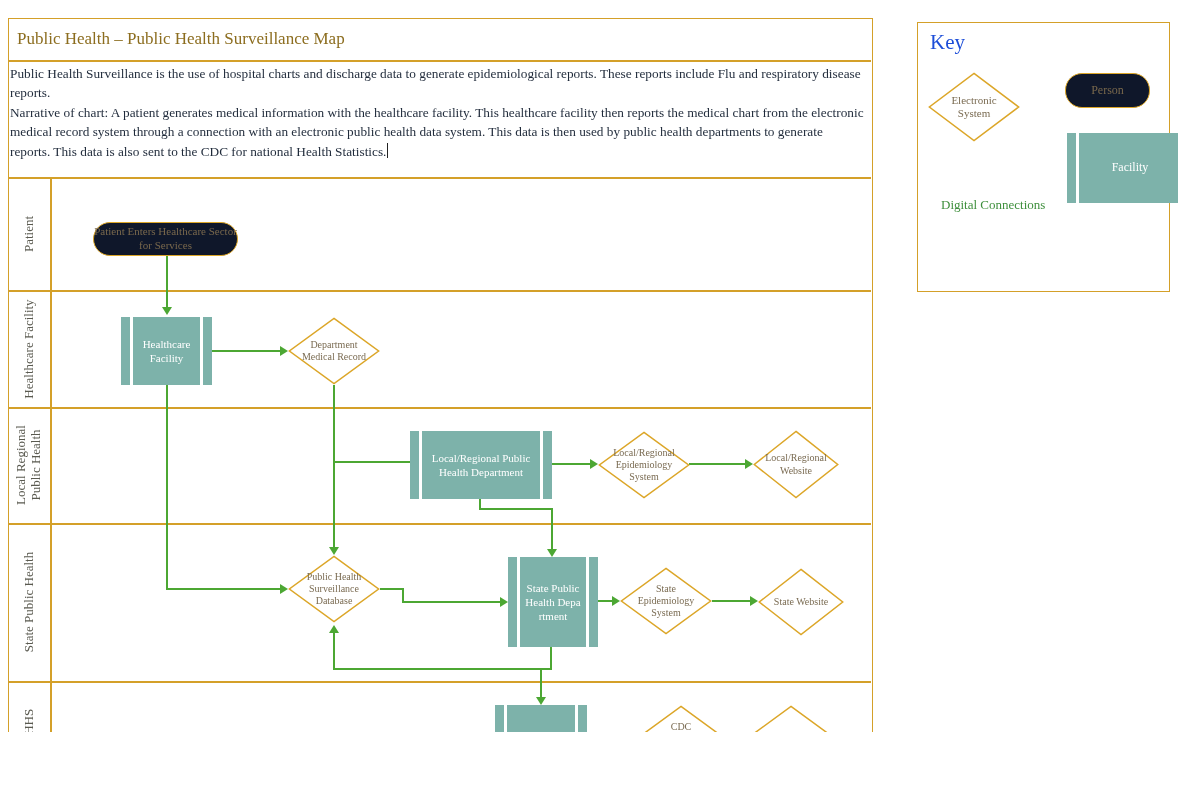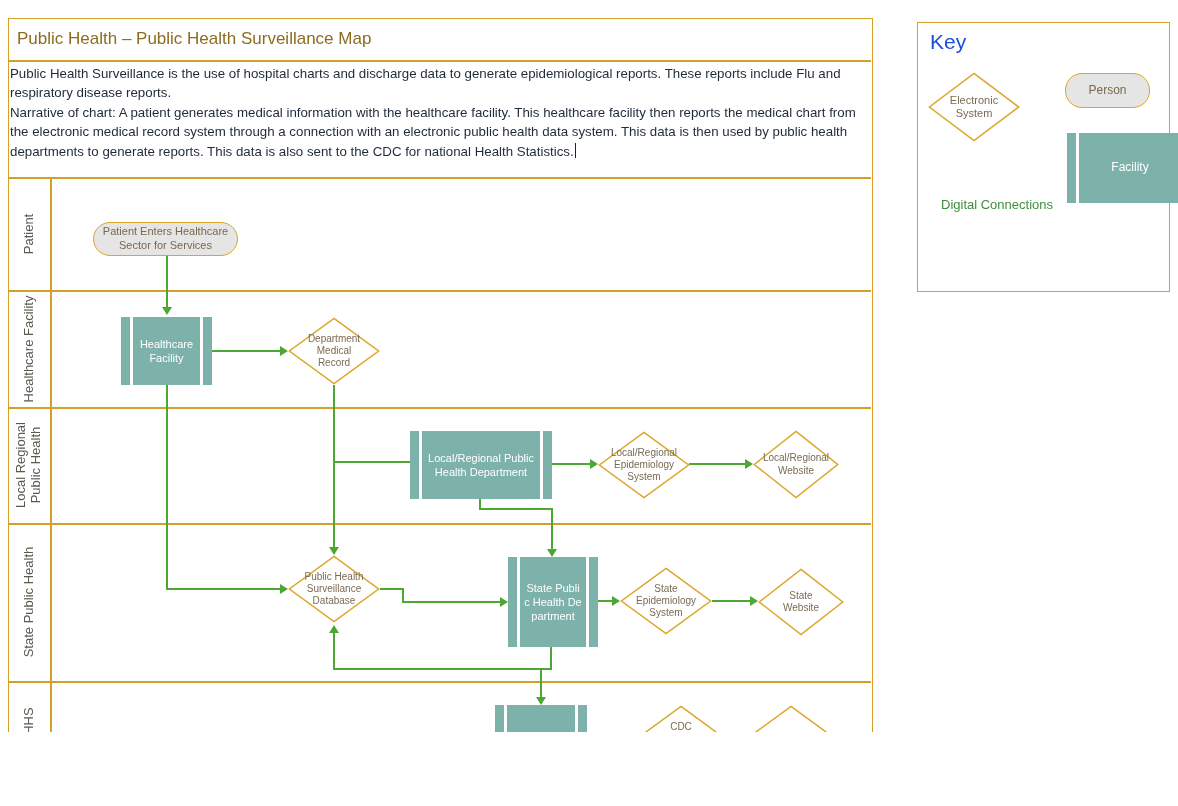--- a/index.html
+++ b/index.html
@@ -1,17 +1,17 @@
 <!DOCTYPE html>
 <html><head>
 <meta charset="utf-8">
 <style>
   html,body{margin:0;padding:0;background:#fff;}
   #page{position:relative;width:1178px;height:732px;background:#fff;
-        font-family:Liberation Sans, sans-serif;overflow:hidden;}
+        font-family:Liberation Serif, serif;overflow:hidden;}
 
   
   .frame{position:absolute;border:1.5px solid #D4A029;background:transparent;}
   .hline{position:absolute;height:1.5px;background:#D4A029;}
   .vline{position:absolute;width:1.5px;background:#D4A029;}
 
   
   .title-bar{position:absolute;left:8px;top:18px;width:863px;height:42px;
              display:flex;align-items:center;box-sizing:border-box;padding-left:9px;}
   .title-bar span{font-size:17px;color:#8C6D1F;}
@@ -29,21 +29,21 @@
 
   
   .facility{position:absolute;background:#7DB2AA;}
   .stripe{position:absolute;top:0;bottom:0;width:3px;background:#fff;}
   .stripe.l{left:9px;} .stripe.r{right:9px;}
   .fac-label{position:absolute;left:0;top:0;right:0;bottom:0;display:flex;
        align-items:center;justify-content:center;text-align:center;
        color:#fff;font-size:11px;line-height:1.3;padding:0 14px;box-sizing:border-box;}
   .fac-label.break{word-break:break-all;padding:0 16px;text-align:center;}
 
-  .stadium{position:absolute;background:#e5e5e5;border:1.5px solid #DCA628;
+  .stadium{position:absolute;background:#0f172a;border:1.5px solid #DCA628;
        border-radius:17px;display:flex;align-items:center;justify-content:center;
        text-align:center;color:#79684C;font-size:11px;line-height:1.25;box-sizing:border-box;}
 
   .diamond{position:absolute;}
   .diamond svg{position:absolute;left:0;top:0;width:100%;height:100%;}
   .dia-label{position:absolute;left:0;top:0;right:0;bottom:0;display:flex;
        align-items:center;justify-content:center;text-align:center;
        color:#7A6B52;font-size:10px;line-height:1.22;padding:0 13px;box-sizing:border-box;}
 
   

